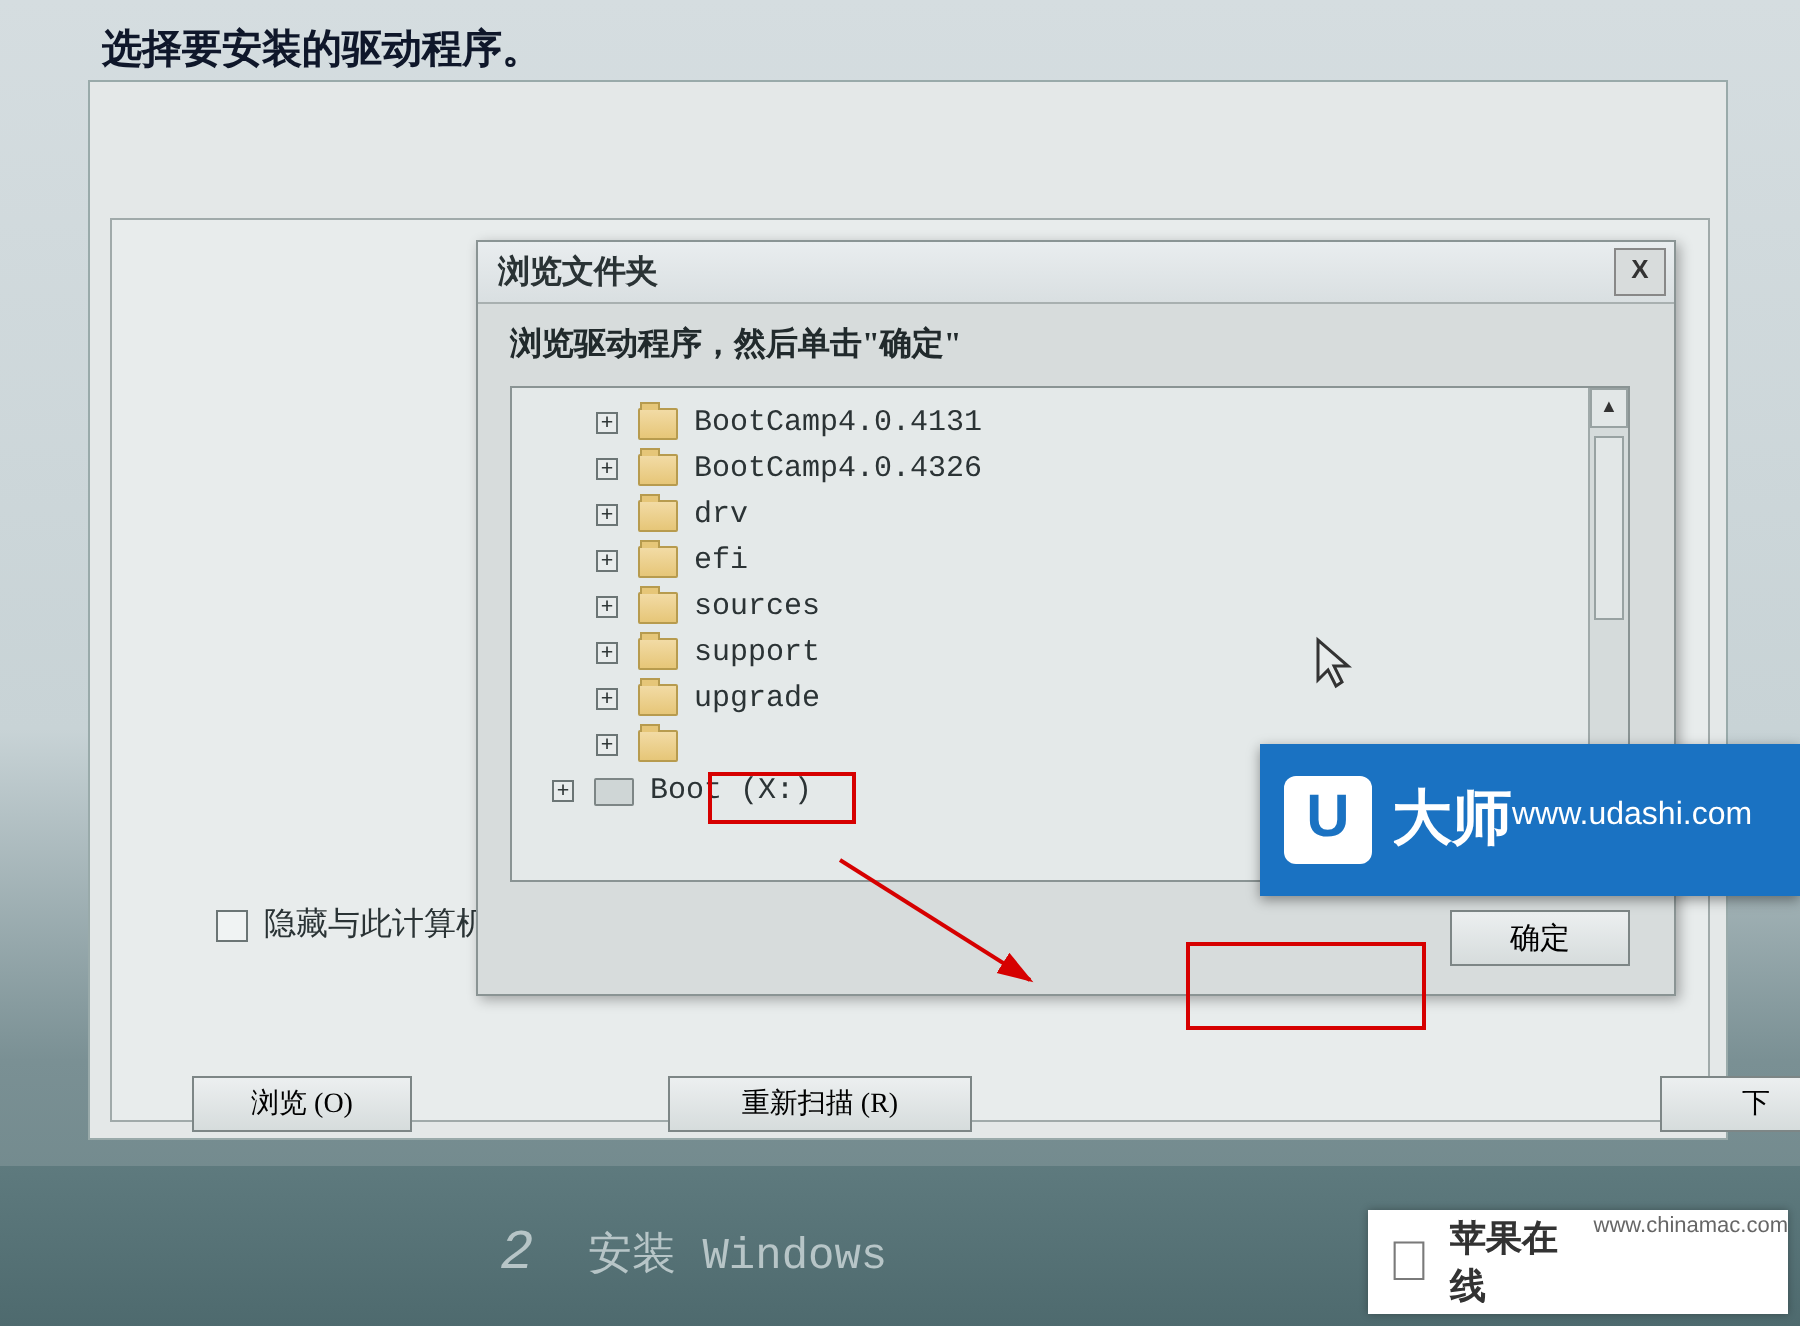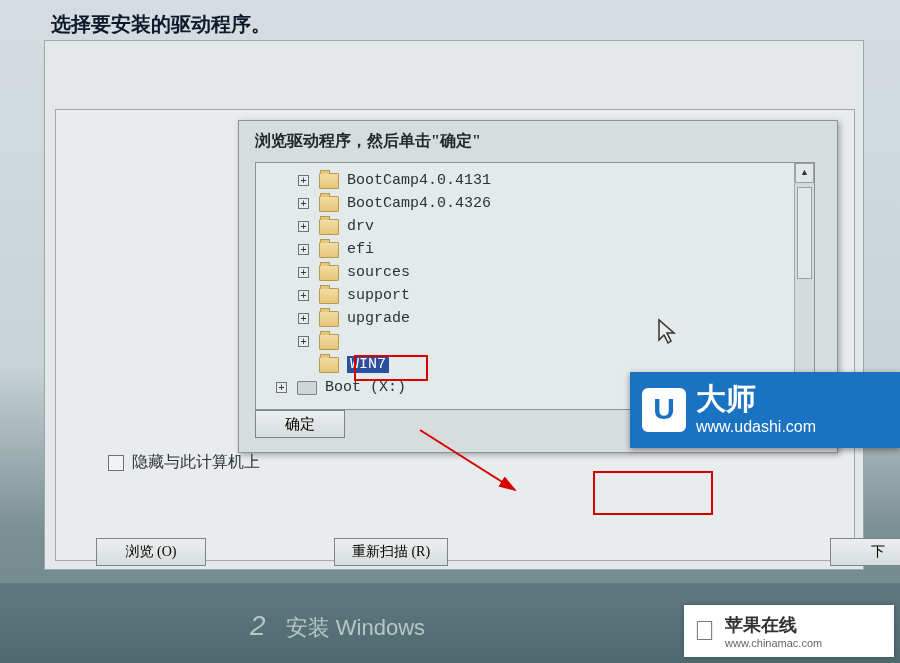--- a/index.html
+++ b/index.html
@@ -197,21 +197,23 @@
     .arrow-svg {
       position: absolute;
       left: 420px; top: 430px;
       width: 110px; height: 70px;
       pointer-events: none;
       overflow: visible;
     }
     
     .dialog-buttons {
       display: flex;
+      justify-content: flex-end;
       gap: 16px;
+      margin-top: 14px;
       padding-right: 6px;
     }
     .win-btn {
       min-width: 90px;
       height: 28px;
       background: linear-gradient(#eceff0, #d6dcdc);
       border: 1px solid #7d8686;
       font-family: "SimSun", "宋体", serif;
       font-size: 15px;
       cursor: pointer;
@@ -241,21 +243,21 @@
       position: absolute;
       height: 28px;
       min-width: 96px;
       background: linear-gradient(#eceff0, #d6dcdc);
       border: 1px solid #7d8686;
       font-family: "SimSun", "宋体", serif;
       font-size: 14px;
       cursor: pointer;
     }
     .browse-btn { left: 96px; top: 538px; width: 110px; }
-    .rescan-btn { left: 334px; top: 538px; width: 114px; }
+    .rescan-btn { left: 334px; top: 538px; width: 152px; }
     .next-btn { left: 830px; top: 538px; width: 50px; }
     
     .udashi {
       position: absolute;
       left: 630px; top: 372px;
       width: 270px; height: 76px;
       background: #1a72c2;
       display: flex;
       align-items: center;
       padding-left: 12px;
@@ -268,42 +270,42 @@
       width: 44px; height: 44px;
       background: #fff;
       border-radius: 6px;
       color: #1a72c2;
       font-size: 30px;
       font-weight: bold;
       text-align: center;
       line-height: 42px;
       margin-right: 10px;
     }
-    .udashi-text { display: flex; flex-direction: column; }
+    .udashi-text { display: flex; flex-direction: row; }
     .udashi-big { font-size: 30px; font-weight: bold; line-height: 1; }
     .udashi-url { font-size: 16px; margin-top: 4px; }
     
     .cursor-svg {
       position: absolute;
       left: 656px; top: 318px;
       width: 22px; height: 28px;
       pointer-events: none;
     }
     
     .taskbar-area {
       position: absolute;
       left: 0; right: 0; bottom: 0;
       height: 80px;
       background: linear-gradient(#5e7a7e, #4e6a6e);
     }
     .step-2 {
       position: absolute;
       left: 250px; bottom: 20px;
       color: #b7c5c7;
-      font-family: Liberation Sans, sans-serif;
+      font-family: Liberation Mono, monospace;
       font-size: 22px;
     }
     .step-2 .num { font-size: 28px; font-style: italic; margin-right: 14px; }
     
     .apple-wm {
       position: absolute;
       right: 6px; bottom: 6px;
       width: 210px; height: 52px;
       background: #fff;
       display: flex;
@@ -311,21 +313,21 @@
       padding-left: 10px;
       box-sizing: border-box;
       font-family: "Microsoft YaHei", sans-serif;
       box-shadow: 0 0 4px rgba(0,0,0,0.3);
     }
     .apple-icon {
       font-size: 28px;
       color: #7a7a7a;
       margin-right: 10px;
     }
-    .apple-text { display: flex; flex-direction: column; }
+    .apple-text { display: flex; flex-direction: row; }
     .apple-big { font-size: 18px; font-weight: bold; color: #333; }
     .apple-url { font-size: 11px; color: #666; }
   </style>
 </head>
 <body>
 
 <div class="main-bg"></div>
 
 <div class="main-window">
   <div style="padding:0 0 0 6px; position:absolute; top:-30px; left:0;">
@@ -337,20 +339,24 @@
 <div class="hidden-row">
   <div class="checkbox"></div>
   <span>隐藏与此计算机上</span>
 </div>
 
 <button class="main-btn browse-btn">浏览 (O)</button>
 <button class="main-btn rescan-btn">重新扫描 (R)</button>
 <button class="main-btn next-btn">下</button>
 
 <div class="dialog">
+  <div class="dialog-titlebar">
+    <span class="dialog-title">浏览文件夹</span>
+    <div class="dialog-close">X</div>
+  </div>
   <div class="dialog-body">
     <div class="dialog-instruction">浏览驱动程序，然后单击"确定"</div>
     <div class="tree-panel">
       <div class="tree-content" id="tree-content">
           <div class="tree-row">
             <div class="expander">+</div>
             <div class="folder-icon"></div>
             <span>BootCamp4.0.4131</span>
           </div>
           <div class="tree-row">
@@ -379,25 +385,20 @@
             <span>support</span>
           </div>
           <div class="tree-row">
             <div class="expander">+</div>
             <div class="folder-icon"></div>
             <span>upgrade</span>
           </div>
           <div class="tree-row">
             <div class="expander">+</div>
             <div class="folder-icon"></div>
-          </div>
-          <div class="tree-row">
-            <div class="blank-expander"></div>
-            <div class="folder-icon"></div>
-            <span class="selected">WIN7</span>
           </div>
           <div class="tree-row l1">
             <div class="expander">+</div>
             <div class="drive-icon"></div>
             <span>Boot (X:)</span>
           </div>
         </div>
       <div class="tree-scrollbar">
         <div class="sb-btn">▲</div>
         <div class="sb-track">

